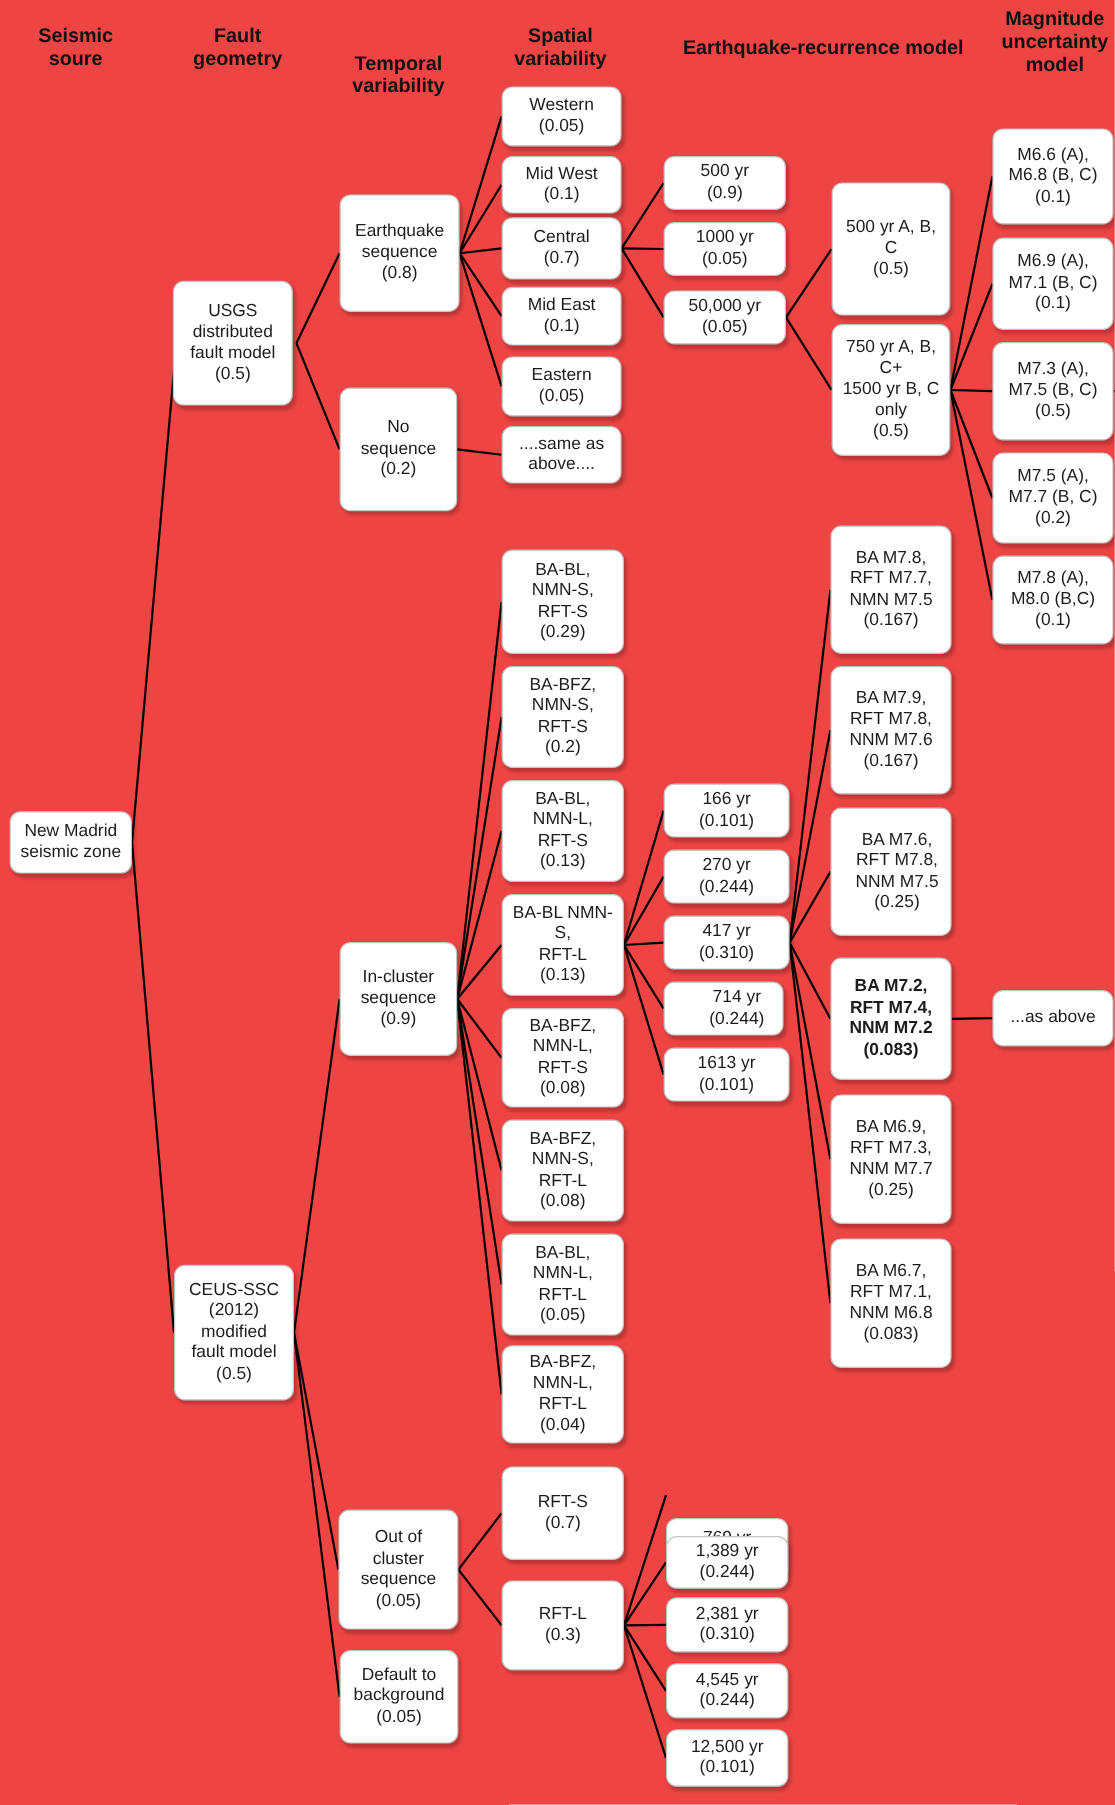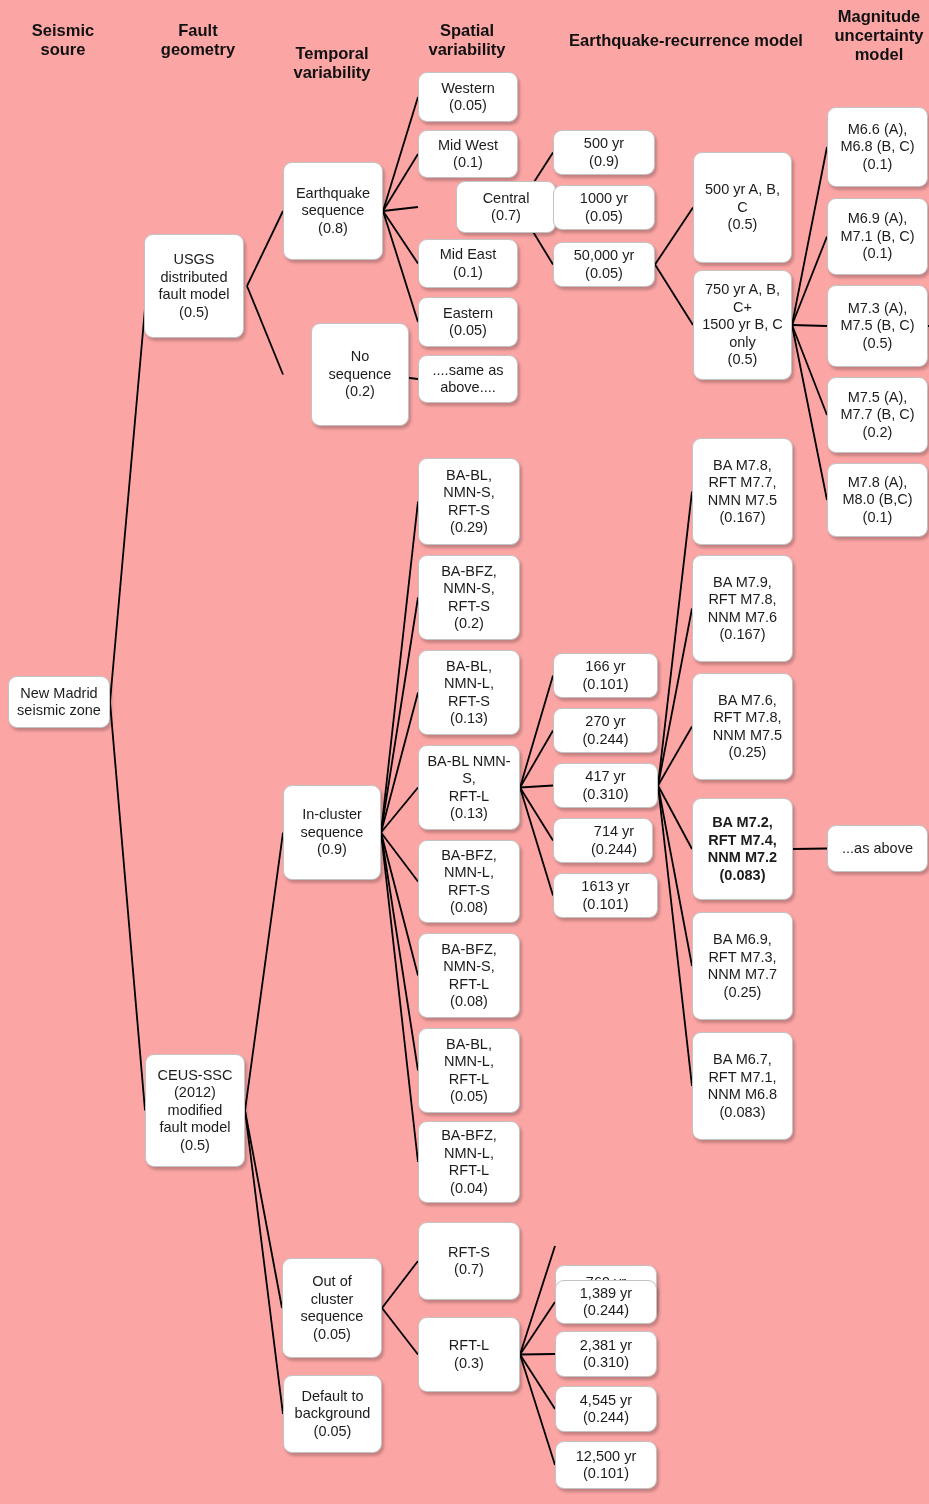--- a/index.html
+++ b/index.html
@@ -1,17 +1,17 @@
 <!DOCTYPE html>
 <html><head>
 <meta charset="utf-8">
 <style>
   html,body{margin:0;padding:0;background:#ffffff;}
   #stage{
-    position:relative;width:929px;height:1504px;background:#fca5a5;overflow:hidden;
+    position:relative;width:929px;height:1504px;background:#ef4444;overflow:hidden;
     font-family:"Liberation Sans","DejaVu Sans",sans-serif;
   }
   #connector-layer{position:absolute;left:0;top:0;width:929px;height:1504px;}
   .hdr{
     position:absolute;transform:translateX(-50%);text-align:center;
     font-weight:bold;font-size:16.5px;line-height:19px;color:#111111;
     white-space:pre-line;
   }
   .node{
     position:absolute;box-sizing:border-box;background:#ffffff;
@@ -101,38 +101,38 @@
 fault model
 (0.5)</div>
       <div class="node" style="left: 145px; top: 1054px; width: 100px; height: 113px;">CEUS-SSC
 (2012)
 modified
 fault model
 (0.5)</div>
       <div class="node" style="left: 283px; top: 162px; width: 100px; height: 98px;">Earthquake
 sequence
 (0.8)</div>
-      <div class="node" style="left: 283px; top: 323px; width: 98px; height: 103px; margin-left: 28px;">No
+      <div class="node" style="left: 283px; top: 323px; width: 98px; height: 103px;">No
 sequence
 (0.2)</div>
       <div class="node" style="left: 283px; top: 785px; width: 98px; height: 95px;">In-cluster
 sequence
 (0.9)</div>
       <div class="node" style="left: 282px; top: 1258px; width: 100px; height: 100px;">Out of
 cluster
 sequence
 (0.05)</div>
       <div class="node" style="left: 283px; top: 1375px; width: 99px; height: 78px;">Default to
 background
 (0.05)</div>
       <div class="node" style="left: 418px; top: 72px; width: 100px; height: 50px;">Western
 (0.05)</div>
       <div class="node" style="left: 418px; top: 130px; width: 100px; height: 48px;">Mid West
 (0.1)</div>
-      <div class="node" style="left: 418px; top: 181px; width: 100px; height: 52px; margin-left: 38px;">Central
+      <div class="node" style="left: 418px; top: 181px; width: 100px; height: 52px;">Central
 (0.7)</div>
       <div class="node" style="left: 418px; top: 239px; width: 100px; height: 49px;">Mid East
 (0.1)</div>
       <div class="node" style="left: 418px; top: 297px; width: 100px; height: 50px;">Eastern
 (0.05)</div>
       <div class="node" style="left: 418px; top: 355px; width: 100px; height: 48px;">....same as
 above....</div>
       <div class="node" style="left: 418px; top: 458px; width: 102px; height: 87px;">BA-BL,
 NMN-S,
 RFT-S

